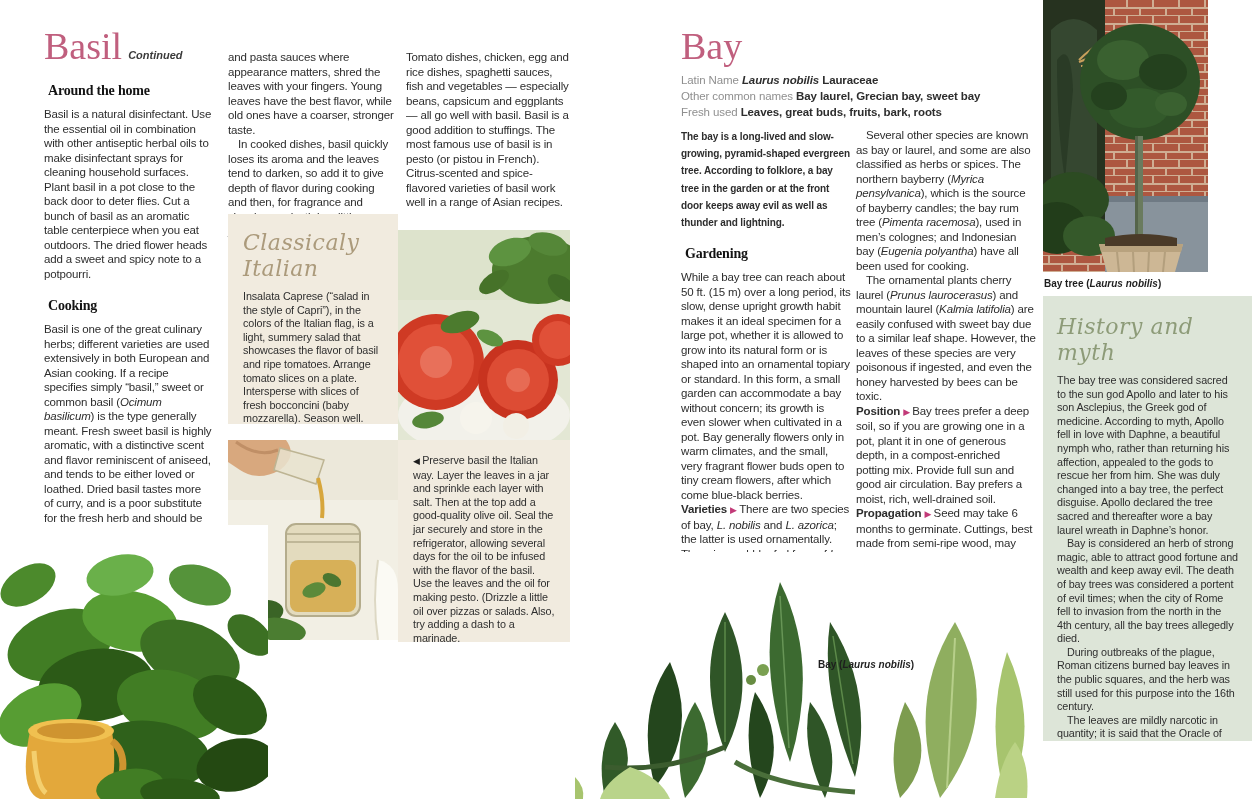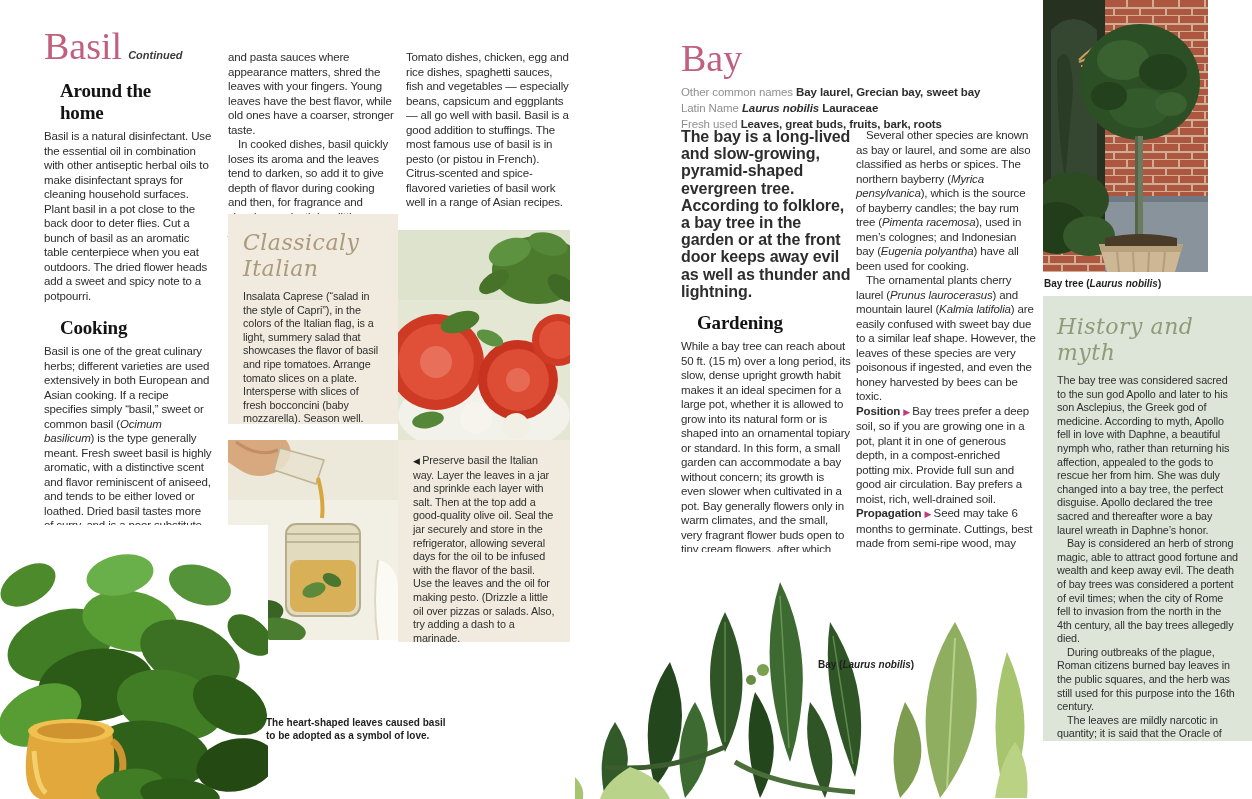--- a/index.html
+++ b/index.html
@@ -4,35 +4,35 @@
 <style>
   html,body{margin:0;padding:0;background:#e8e8e8;}
   .page{position:relative;width:1252px;height:799px;background:#ffffff;overflow:hidden;
         font-family:"Liberation Sans",sans-serif;color:#2d2d2d;}
   .abs{position:absolute;}
   p{margin:0;}
   .body-txt{font-size:11.5px;line-height:14.5px;letter-spacing:-0.15px;}
   .ind{text-indent:10px;}
   .title{font-family:"Liberation Serif",serif;font-size:38px;line-height:40px;color:#c05f7e;font-weight:400;display:inline;}
   .continued{font-size:11px;font-style:italic;font-weight:700;color:#3a3a3a;margin-left:6px;}
-  .sec-h{font-family:"Liberation Serif",serif;font-weight:700;font-size:19px;line-height:22px;
-         letter-spacing:-0.2px;color:#131313;margin:11px 16px 5px;}
+  .sec-h{font-family:"Liberation Serif",serif;font-weight:700;font-size:14px;line-height:22px;
+         letter-spacing:-0.2px;color:#131313;margin:11px 4px 5px;}
   .sec-h.first{margin-top:14px;}
   .box{box-sizing:border-box;padding:14px 15px 10px;overflow:hidden;}
   .cream{background:#f1ebdf;}
   .sage{background:#dde5d8;}
   .script{font-family:"DejaVu Serif",serif;font-style:italic;font-size:22px;line-height:26px;
           letter-spacing:0.5px;margin:2px 0 8px;}
   .ci-h{color:#ab9a7b;}
   .ao-h{color:#98a489;}
   .hm-h{color:#8d9b78;}
   .box-txt{font-size:10.8px;line-height:13.6px;letter-spacing:-0.1px;color:#2f2f2f;}
   .meta{font-size:11.5px;line-height:16px;letter-spacing:-0.1px;margin-top:6px;}
   .caption{font-size:10px;font-weight:700;line-height:13px;color:#1e1e1e;white-space:pre-line;}
-  .bold-intro{font-weight:700;font-size:16px;line-height:17.2px;letter-spacing:-0.1px;}
+  .bold-intro{font-weight:700;font-size:10px;line-height:17.2px;letter-spacing:-0.1px;}
   .sg-b{font-weight:700;}
   .sg-i{font-style:italic;}
   .sg-bi{font-weight:700;font-style:italic;}
   .sg-label{color:#8f8f8f;}
   .sg-arrow{color:#c23a78;font-size:9px;}
   .sg-arrowdark{color:#1c1c1c;font-size:9px;}
   svg{display:block;}
 </style>
 </head>
 <body>
@@ -132,28 +132,26 @@
     </g>
     <path d="M30 206 q-12 60 10 68 l60 0 q20 -10 12 -68 q-40 -14 -82 0 Z" fill="#e3a83b"></path>
     <ellipse cx="71" cy="206" rx="43" ry="12" fill="#f0c050"></ellipse>
     <ellipse cx="71" cy="206" rx="34" ry="8" fill="#cf9430"></ellipse>
     <path d="M34 226 q2 34 12 42" stroke="#f4cf6e" stroke-width="5" fill="none"></path>
     <path d="M112 216 q14 10 10 34 q-4 16 -14 18" stroke="#cf9430" stroke-width="7" fill="none"></path>
     <ellipse cx="130" cy="262" rx="34" ry="18" fill="#417d24" transform="rotate(-8 130 262)"></ellipse>
     <ellipse cx="180" cy="270" rx="40" ry="16" fill="#2c5a17" transform="rotate(6 180 270)"></ellipse>
   </svg>
 
-  <div class="abs caption" style="left:266px;top:716px;width:190px;">The heart-shaped leaves caused basil
-to be adopted as a symbol of love.</div>
-
-  <div class="abs" style="left:681px;top:38px;width:360px;">
+
+  <div class="abs" style="left:681px;top:26px;width:360px;">
     <span class="title">Bay</span>
     <div class="meta">
+      <div><span class="sg-label">Latin Name </span><span class="sg-bi">Laurus nobilis</span><span class="sg-b"> Lauraceae</span></div>
       <div><span class="sg-label">Other common names </span><span class="sg-b">Bay laurel, Grecian bay, sweet bay</span></div>
-      <div><span class="sg-label">Latin Name </span><span class="sg-bi">Laurus nobilis</span><span class="sg-b"> Lauraceae</span></div>
       <div><span class="sg-label">Fresh used </span><span class="sg-b">Leaves, great buds, fruits, bark, roots</span></div>
     </div>
   </div>
 
   <div class="abs" style="left:681px;top:128px;width:170px;">
     <p class="bold-intro">The bay is a long-lived and slow-growing, pyramid-shaped evergreen tree. According to folklore, a bay tree in the garden or at the front door keeps away evil as well as thunder and lightning.</p>
     <div class="sec-h" style="margin-top:12px;">Gardening</div>
     <p class="body-txt">While a bay tree can reach about 50 ft. (15 m) over a long period, its slow, dense upright growth habit makes it an ideal specimen for a large pot, whether it is allowed to grow into its natural form or is shaped into an ornamental topiary or standard. In this form, a small garden can accommodate a bay without concern; its growth is even slower when cultivated in a pot. Bay generally flowers only in warm climates, and the small, very fragrant flower buds open to tiny cream flowers, after which come blue-black berries.</p>
     <p class="body-txt"><span class="sg-b">Varieties </span><span class="sg-arrow">▶ </span><span>There are two species of bay, </span><span class="sg-i">L. nobilis</span><span> and </span><span class="sg-i">L. azorica</span><span>; the latter is used ornamentally. There is a gold-leafed form of </span><span class="sg-i">L. nobilis</span><span> called ‘Aurea,’ as well as a willow-leaf form, ‘Angustifolia.’</span></p>
   </div>

